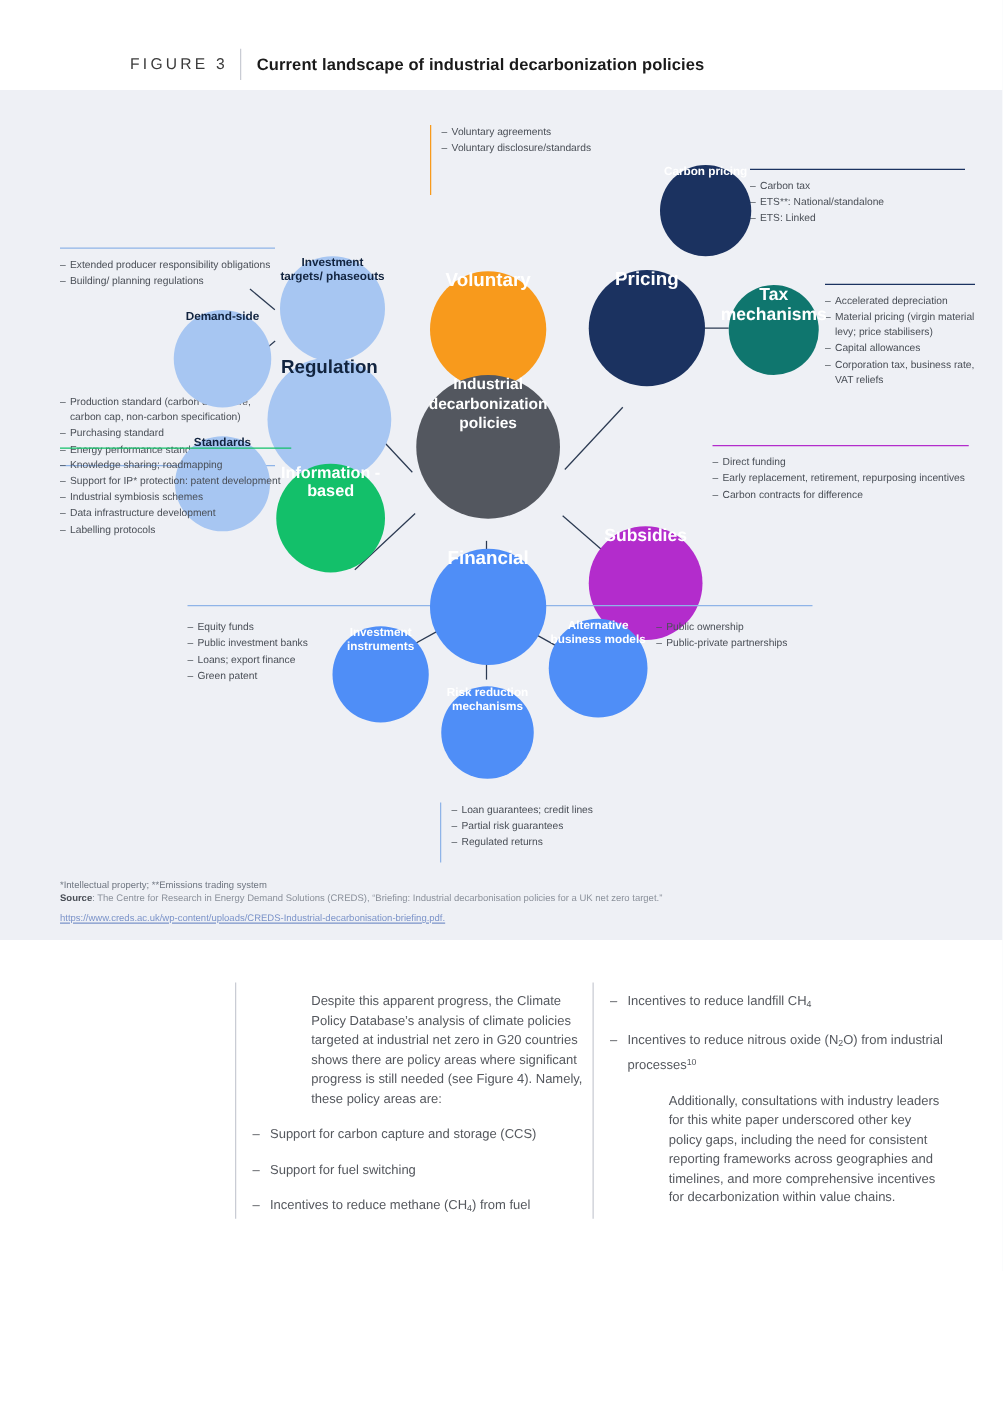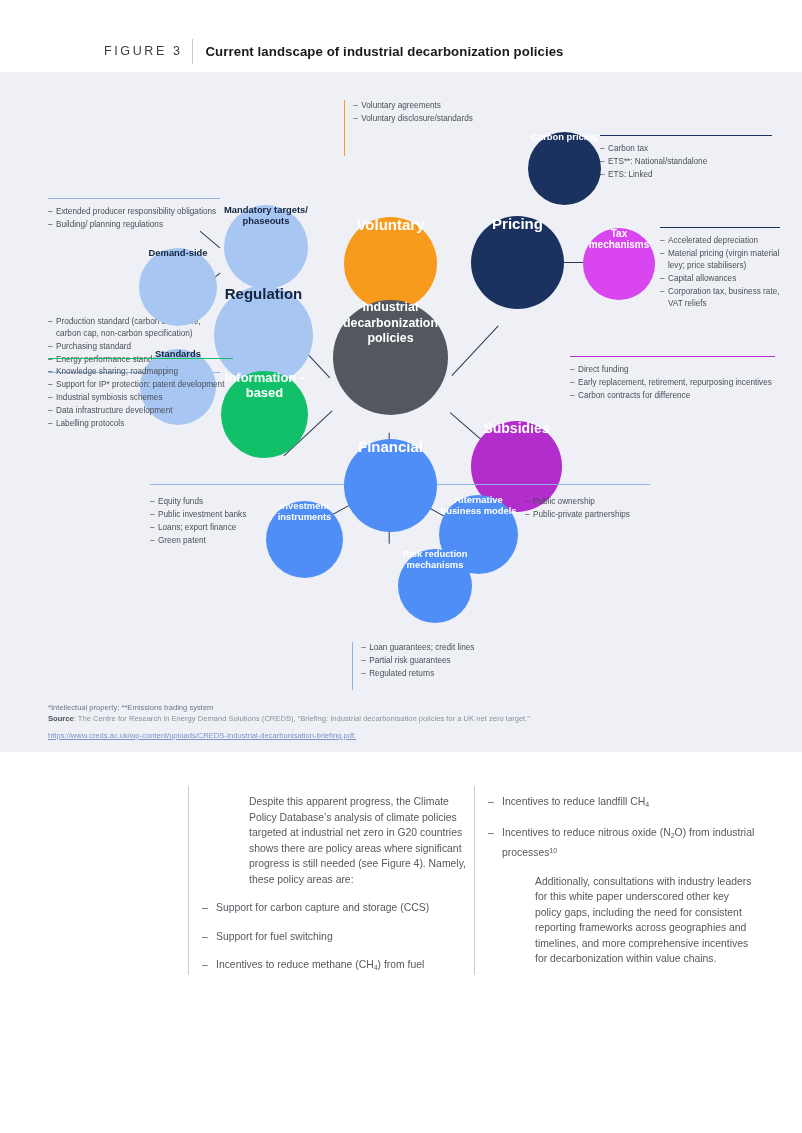--- a/index.html
+++ b/index.html
@@ -135,21 +135,21 @@
           </div>
           <div class="li">
             <span class="d">–</span>
             <span class="t">Energy performance standard</span>
           </div>
         </div>
       <div class="rule" style="background:#8fb4e8; margin-top:7px;"></div>
     </div>
 
     <div class="node" style="left:224px; top:133px; width:84px; height:84px; background:#a7c6f2; color:#12243f; font-size:9.4px; font-weight:700;">
-      <span>Mandatory targets/ phaseouts</span>
+      <span>Investment targets/ phaseouts</span>
     </div>
     <div class="node" style="left:139px; top:176px; width:78px; height:78px; background:#a7c6f2; color:#12243f; font-size:9.4px; font-weight:700;">
       <span>Demand-side</span>
     </div>
     <div class="node" style="left:140px; top:277px; width:76px; height:76px; background:#a7c6f2; color:#12243f; font-size:9.4px; font-weight:700;">
       <span>Standards</span>
     </div>
     <div class="node" style="left:214px; top:214px; width:99px; height:99px; background:#a7c6f2; color:#12243f; font-size:15px; font-weight:700;">
       <span>Regulation</span>
     </div>
@@ -207,21 +207,21 @@
           <div class="li">
             <span class="d">–</span>
             <span class="t">Corporation tax, business rate, VAT reliefs</span>
           </div>
         </div>
     </div>
 
     <div class="node" style="left:528px; top:60px; width:73px; height:73px; background:#1b3260; font-size:9.4px; font-weight:700;">
       <span>Carbon pricing</span>
     </div>
-    <div class="node" style="left:583px; top:156px; width:72px; height:72px; background:#d946ef; font-size:10px; font-weight:700;">
+    <div class="node" style="left:583px; top:156px; width:72px; height:72px; background:#0f766e; font-size:14px; font-weight:700;">
       <span>Tax mechanisms</span>
     </div>
     <div class="node" style="left:471px; top:144px; width:93px; height:93px; background:#1b3260; font-size:15px; font-weight:700;">
       <span>Pricing</span>
     </div>
 
     <div class="node" style="left:333px; top:228px; width:115px; height:115px; background:#53575f; font-size:12.4px; font-weight:700; line-height:1.25;">
       <span style="display:block; padding:0 6px;">Industrial decarbonization policies</span>
     </div>
 
@@ -327,21 +327,21 @@
           </div>
         </div>
     </div>
 
     <div class="node" style="left:266px; top:429px; width:77px; height:77px; background:#4f8ef7; font-size:9.4px; font-weight:700;">
       <span>Investment instruments</span>
     </div>
     <div class="node" style="left:439px; top:423px; width:79px; height:79px; background:#4f8ef7; font-size:9.4px; font-weight:700;">
       <span>Alternative business models</span>
     </div>
-    <div class="node" style="left:353px; top:477px; width:74px; height:74px; background:#4f8ef7; font-size:9.4px; font-weight:700;margin-left:45px;">
+    <div class="node" style="left:353px; top:477px; width:74px; height:74px; background:#4f8ef7; font-size:9.4px; font-weight:700;">
       <span>Risk reduction mechanisms</span>
     </div>
     <div class="node" style="left:344px; top:367px; width:93px; height:93px; background:#4f8ef7; font-size:15px; font-weight:700;">
       <span>Financial</span>
     </div>
 
   </div>
 
   <div class="notes">
     <div class="n1">*Intellectual property; **Emissions trading system</div>

